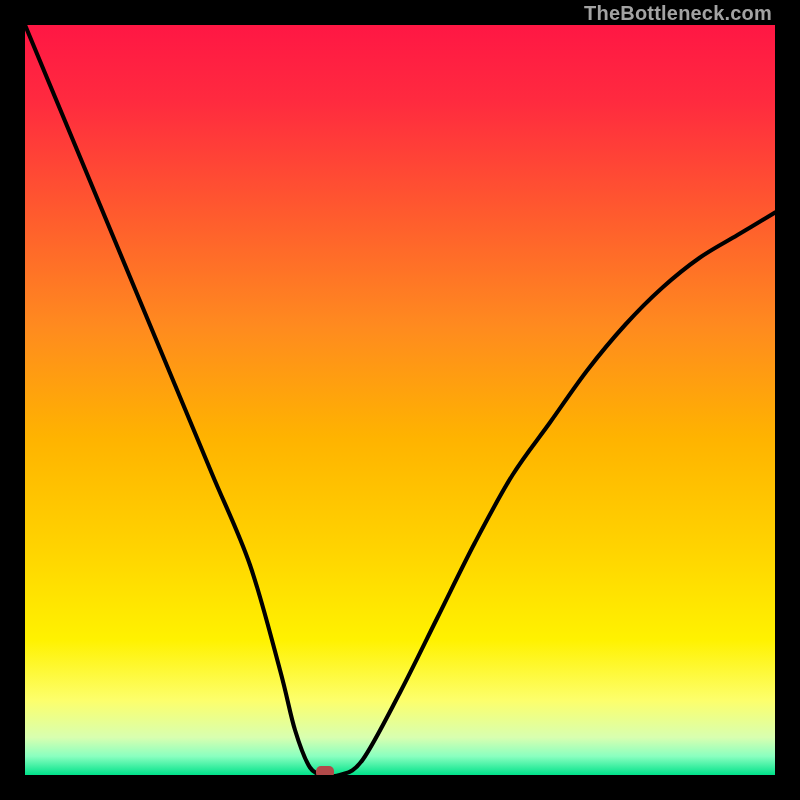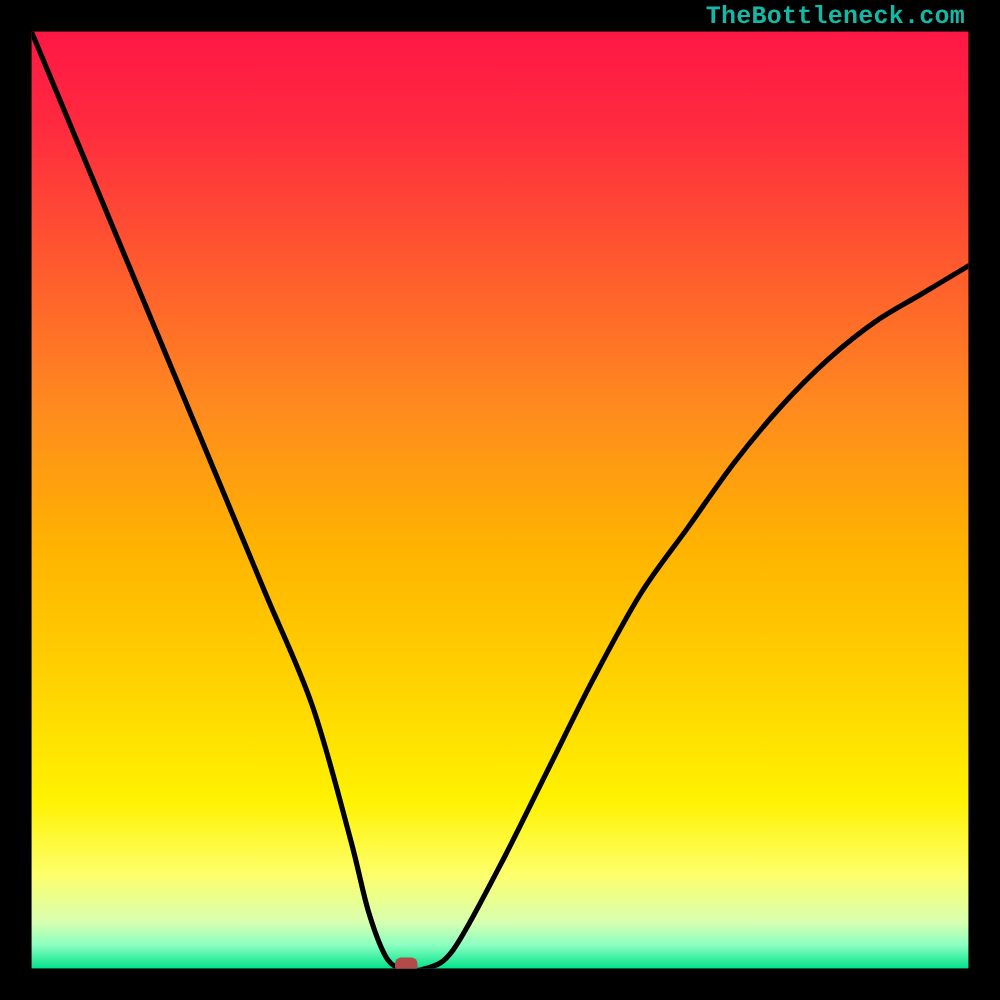--- a/index.html
+++ b/index.html
@@ -25,24 +25,24 @@
   .curve-svg {
     position: absolute;
     inset: 0;
     width: 100%;
     height: 100%;
   }
   .watermark {
     position: absolute;
     top: 2px;
     right: 28px;
-    font-family: Liberation Mono, monospace;
+    font-family: Liberation Sans, sans-serif;
     font-size: 20px;
     font-weight: 600;
-    color: #14b8a6;
+    color: #a3a3a3;
     letter-spacing: 0.2px;
   }
   .marker {
     position: absolute;
     width: 18px;
     height: 12px;
     border-radius: 5px;
     background: #b24a4a;
     transform: translate(-50%, -50%);
   }

